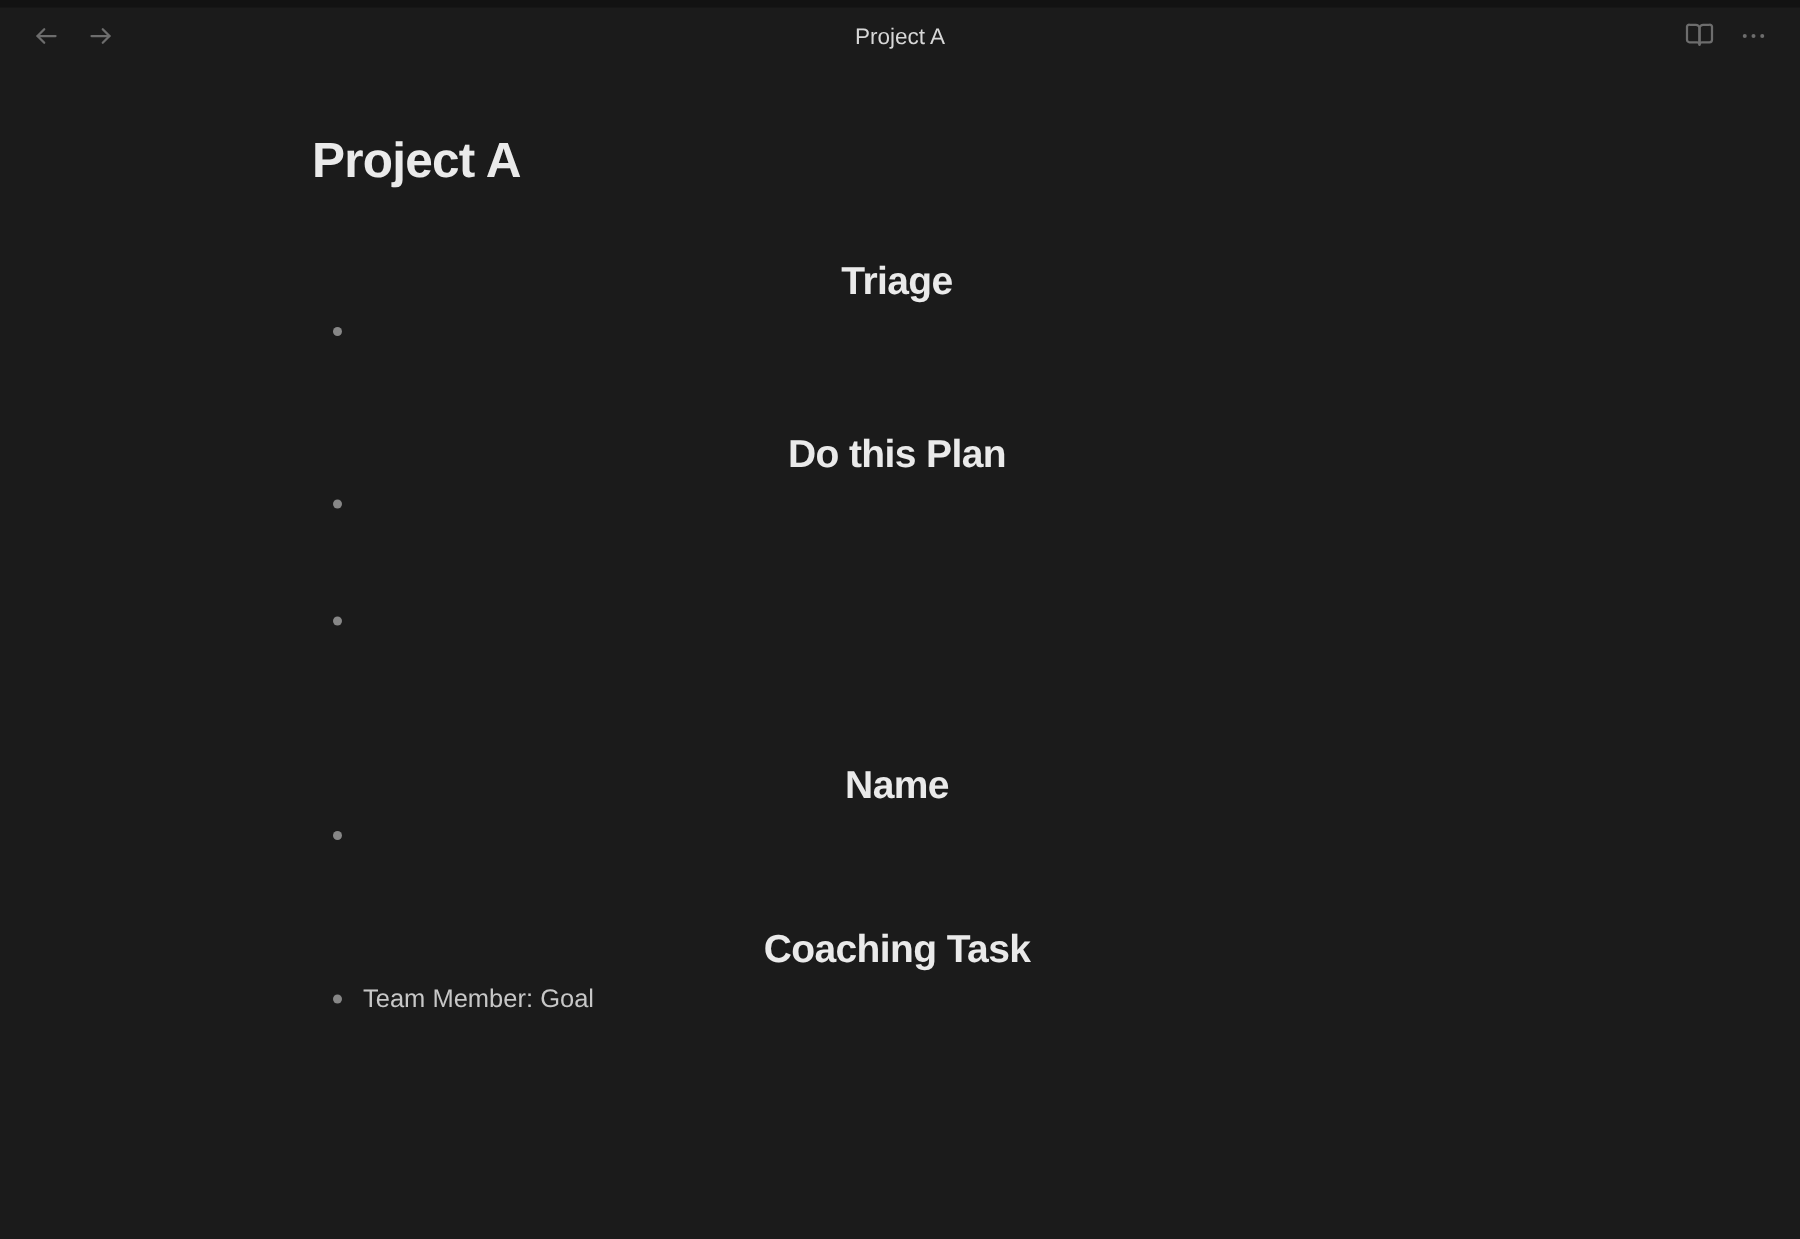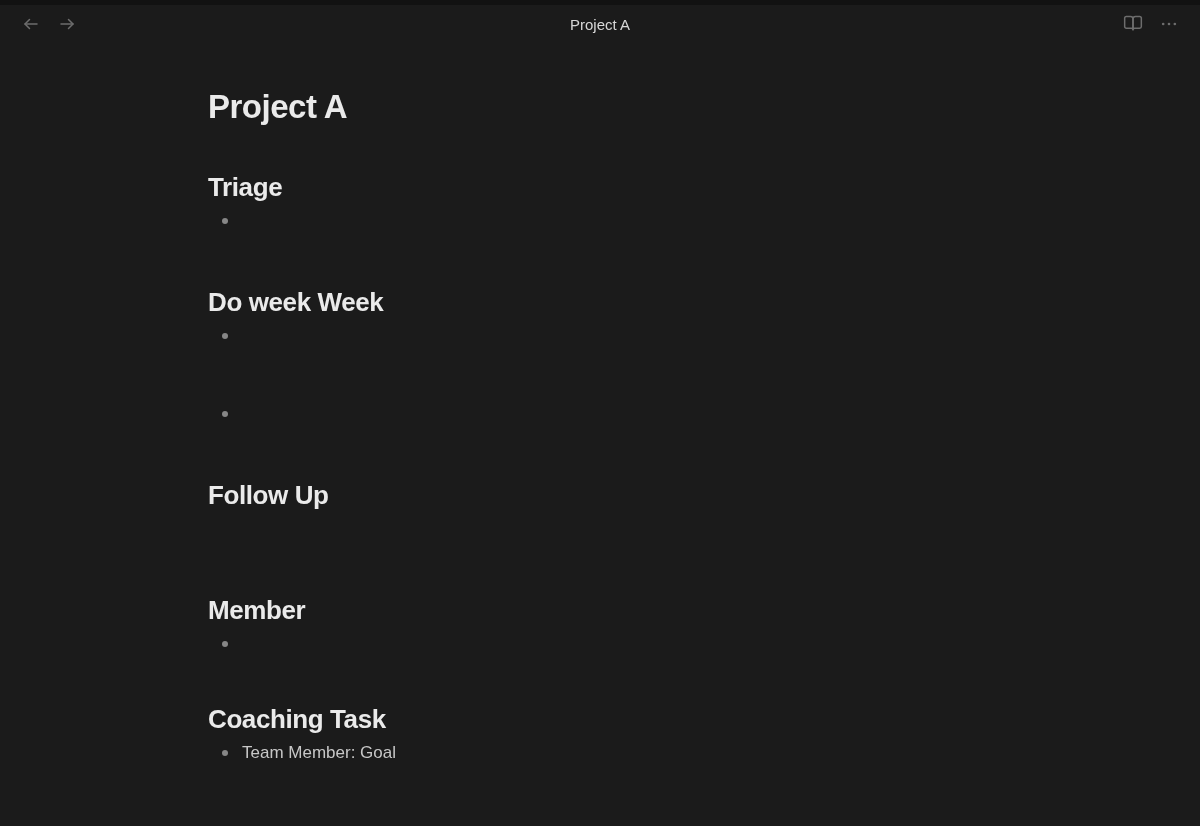--- a/index.html
+++ b/index.html
@@ -66,20 +66,21 @@
     .section.tight { margin-bottom: 56px; }
     .section.followup { margin-bottom: 84px; }
     .section.later { margin-bottom: 50px; }
     .section.coaching { margin-bottom: 0; }
     h2.section-heading {
       font-size: 26px;
       font-weight: 700;
       letter-spacing: -0.4px;
       color: #eaeaea;
       margin-bottom: 6px;
+      text-align: center;
     }
     ul.bullet-list {
       list-style: none;
       padding-left: 14px;
     }
     ul.bullet-list li {
       position: relative;
       padding-left: 20px;
       font-size: 17px;
       color: #c7c7c7;
@@ -138,38 +139,37 @@
   <h1 class="page-title">Project A</h1>
 
   <div class="section tight">
     <h2 class="section-heading">Triage</h2>
     <ul class="bullet-list">
       <li><span></span></li>
     </ul>
   </div>
 
   <div class="section tight">
-    <h2 class="section-heading">Do week Week</h2>
+    <h2 class="section-heading">Do this Plan</h2>
     <ul class="bullet-list">
       <li><span></span></li>
     </ul>
   </div>
 
   <div class="section tight">
     <ul class="bullet-list">
       <li><span></span></li>
     </ul>
   </div>
 
   <div class="section followup">
-    <h2 class="section-heading">Follow Up</h2>
   </div>
 
   <div class="section later">
-    <h2 class="section-heading">Member</h2>
+    <h2 class="section-heading">Name</h2>
     <ul class="bullet-list">
       <li><span></span></li>
     </ul>
   </div>
 
   <div class="section coaching">
     <h2 class="section-heading">Coaching Task</h2>
     <ul class="bullet-list">
       <li><span>Team Member: Goal</span></li>
     </ul>

